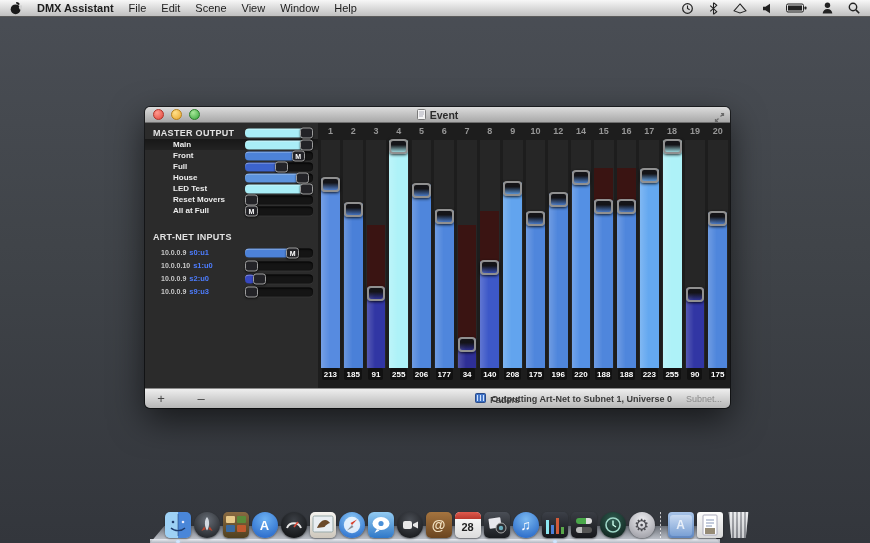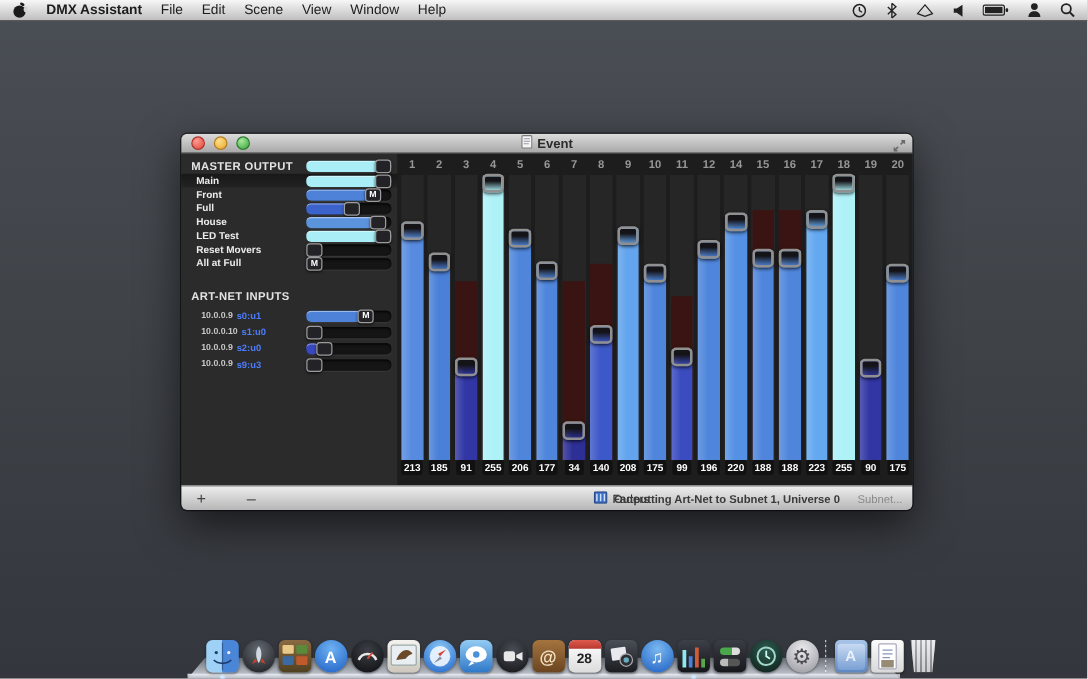--- a/index.html
+++ b/index.html
@@ -33,21 +33,21 @@
     display:flex; align-items:center; justify-content:center; gap:4px;
     font-size:10.5px; font-weight:bold; color:#2c2c2c; pointer-events:none; }
   #fullscreen-btn { position:absolute; right:5px; top:2px; }
 
   #window-body { position:absolute; left:0; top:16px; width:585px; height:265px; background:#1d1d1d; }
 
   
   #left-panel { position:absolute; left:0; top:0; width:173px; height:265px; background:#2b2b2b; }
   .section-header { height:13px; display:flex; align-items:center; padding-left:8px;
     font-size:9px; font-weight:bold; color:#e3e3e3; letter-spacing:.3px; position:relative; }
-  .fader-row { height:11px; display:flex; align-items:center; padding-left:12px;
+  .fader-row { height:11px; display:flex; align-items:center; padding-left:28px;
     font-size:8px; font-weight:bold; color:#ececec; position:relative; }
   .fader-row.selected { background:linear-gradient(180deg,rgba(0,0,0,.45),rgba(0,0,0,.2)); }
   .an-row { height:13px; display:flex; align-items:center; padding-left:16px; position:relative; }
   .an-ip { font-size:7px; font-weight:bold; color:#c9c9c9; }
   .an-sub { font-size:7.5px; font-weight:bold; color:#4d7dff; margin-left:3px; }
   .track { position:absolute; left:100px; top:50%; transform:translateY(-50%);
     width:68px; height:9px; background:#151515; border-radius:4px;
     box-shadow:inset 0 1px 2px rgba(0,0,0,.9), 0 1px 0 rgba(255,255,255,.05); }
   .fill { position:absolute; left:0; top:0; height:100%; border-radius:4px;
     box-shadow:inset 0 1px 0 rgba(255,255,255,.45); }
@@ -396,31 +396,20 @@
               <div class="ch-num">10</div>
               <div class="ch-plot">
                 <div class="ch-bar" style="height: 156px; background: linear-gradient(90deg, rgba(255, 255, 255, 0.18), rgba(255, 255, 255, 0) 45%), rgb(79, 134, 220);"></div>
                 <div class="ch-knob" style="bottom: 142px;"></div>
               </div>
               <div class="ch-val">
                 <span>175</span>
               </div>
             </div>
             <div class="ch">
-              <div class="ch-num">11</div>
-              <div class="ch-plot">
-                <div class="ch-red" style="height: 131px;"></div>
-                <div class="ch-bar" style="height: 89px; background: linear-gradient(90deg, rgba(255, 255, 255, 0.18), rgba(255, 255, 255, 0) 45%), rgb(59, 76, 192);"></div>
-                <div class="ch-knob" style="bottom: 75px;"></div>
-              </div>
-              <div class="ch-val">
-                <span>99</span>
-              </div>
-            </div>
-            <div class="ch">
               <div class="ch-num">12</div>
               <div class="ch-plot">
                 <div class="ch-bar" style="height: 175px; background: linear-gradient(90deg, rgba(255, 255, 255, 0.18), rgba(255, 255, 255, 0) 45%), rgb(79, 134, 220);"></div>
                 <div class="ch-knob" style="bottom: 161px;"></div>
               </div>
               <div class="ch-val">
                 <span>196</span>
               </div>
             </div>
             <div class="ch">

